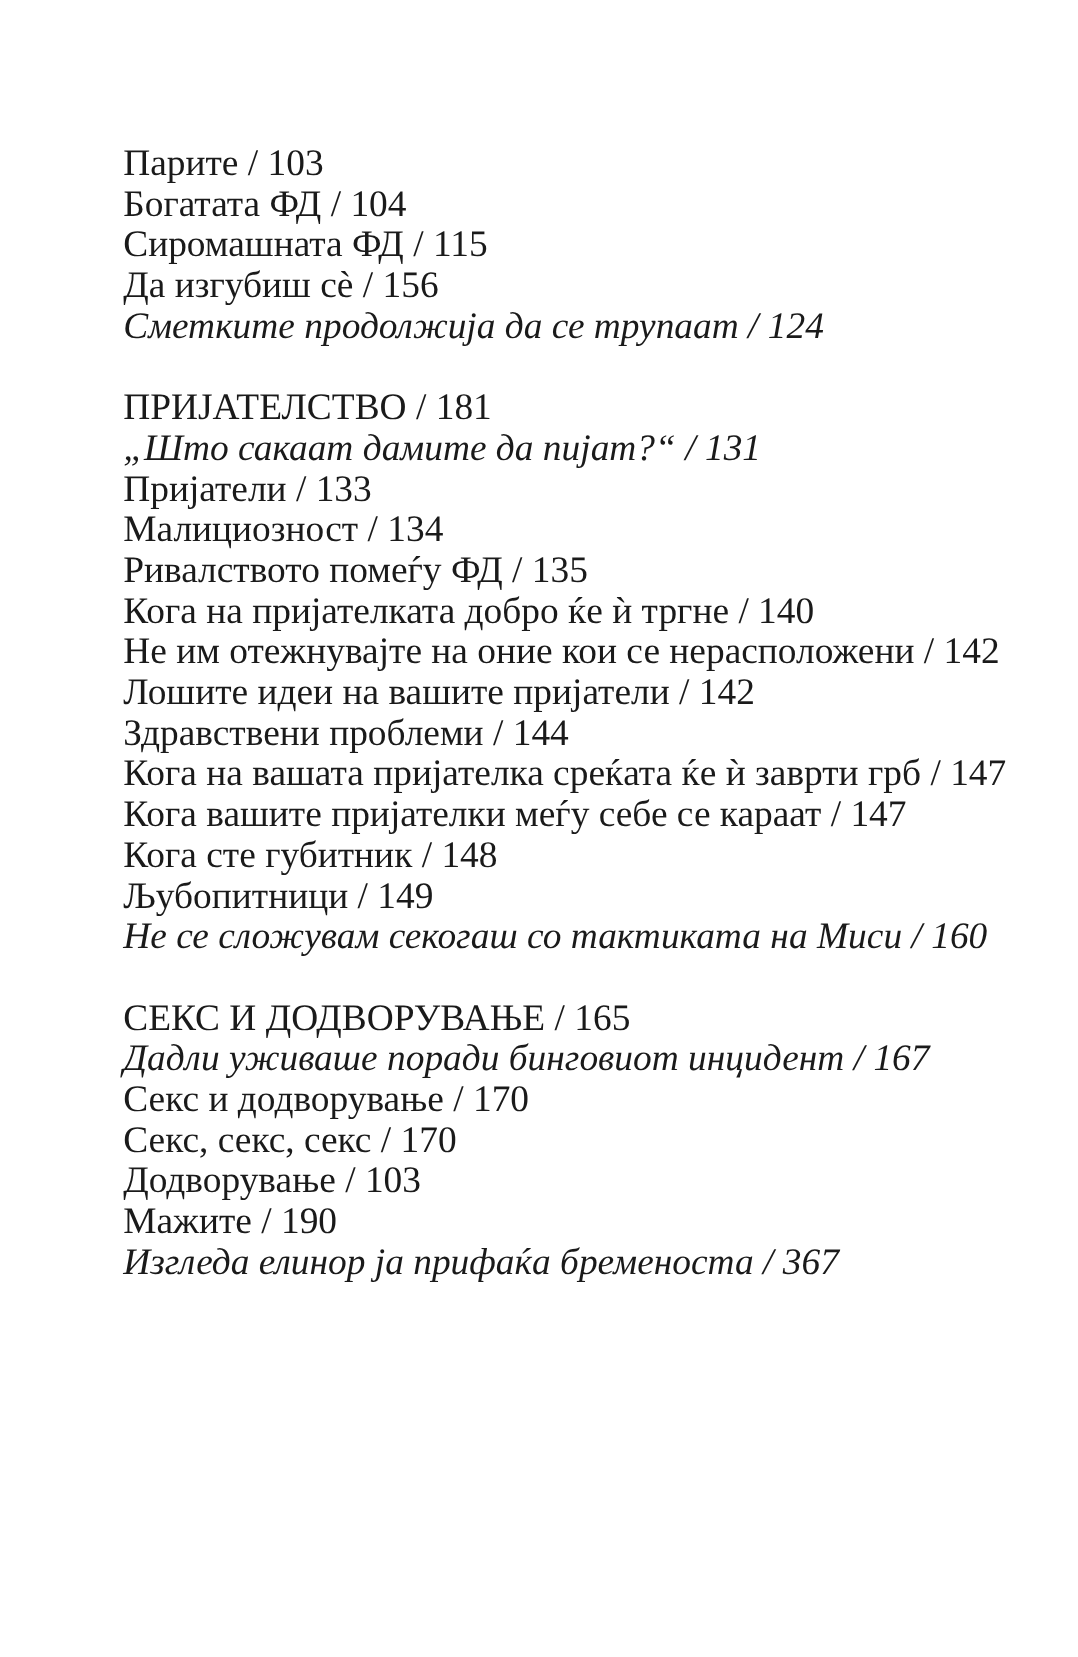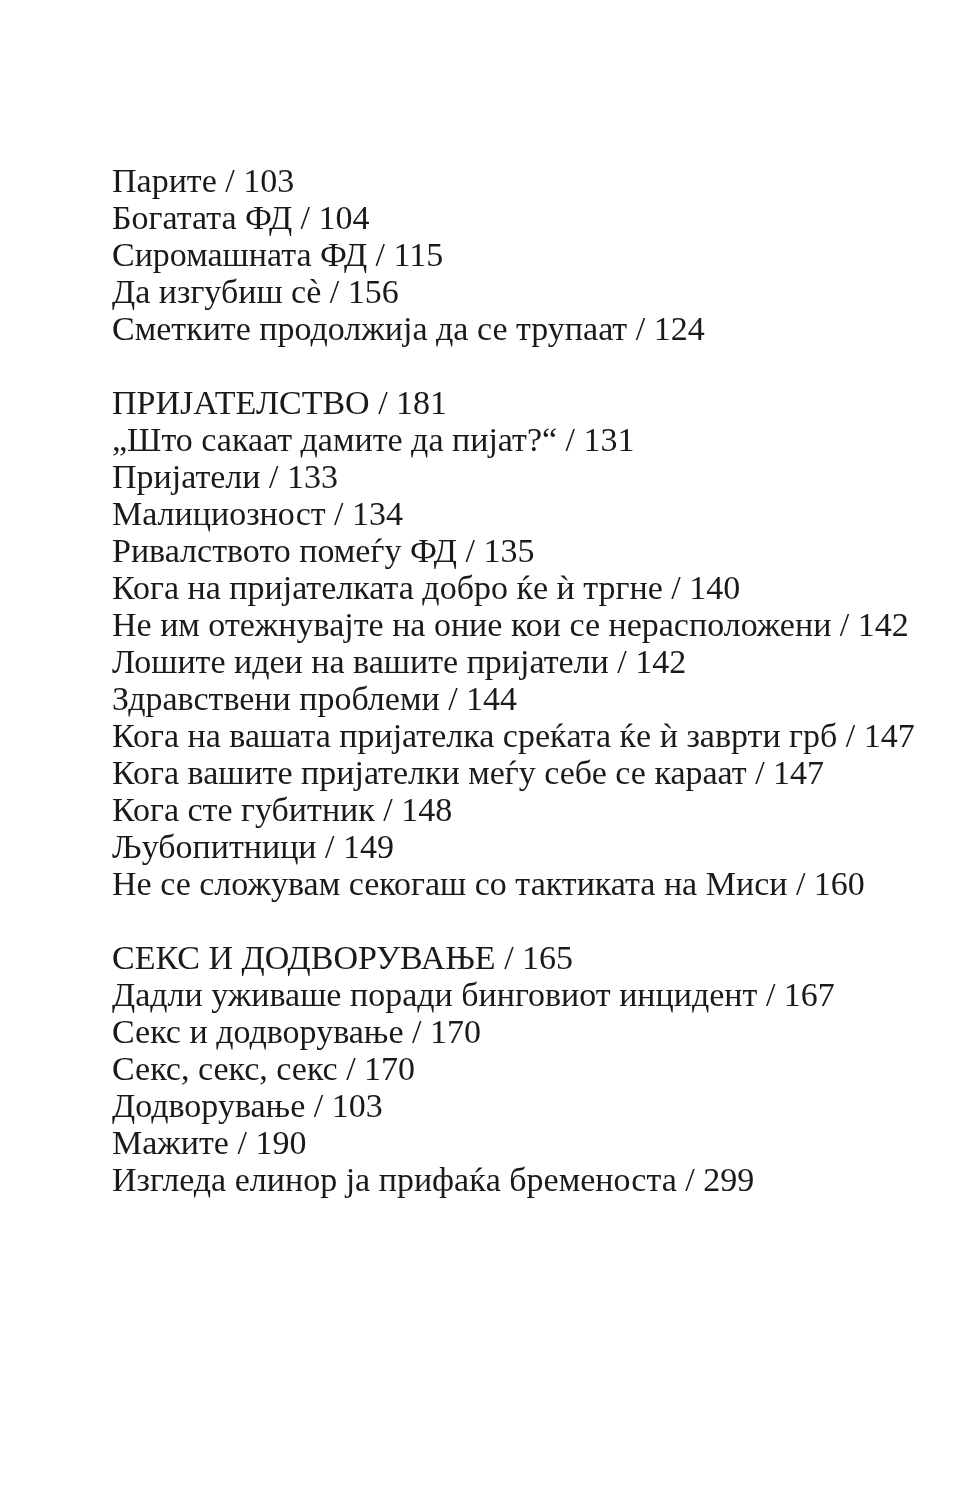--- a/index.html
+++ b/index.html
@@ -11,37 +11,37 @@
     height: 1506px;
     background: #ffffff;
     position: relative;
     overflow: hidden;
     font-family: "Liberation Serif", "DejaVu Serif", serif;
   }
   .page {
     position: absolute;
     inset: 0;
     background: #ffffff;
-    margin-top: 32px;
   }
   .toc {
     position: absolute;
     left: 112px;
     top: 130px;
   }
   .toc-section + .toc-section {
     margin-top: 37px; 
   }
   .line {
     font-size: 34px;
     line-height: 37px;
     white-space: nowrap;
     color: #1a1a1a;
   }
   .line.italic {
+    font-style: italic;
   }
 </style>
 </head>
 <body>
 
 <main class="page">
   <div class="toc" id="toc-root">
       <section class="toc-section">
         <div class="line">Парите / 103</div>
         <div class="line">Богатата ФД / 104</div>
@@ -65,16 +65,16 @@
         <div class="line">Љубопитници / 149</div>
         <div class="line italic">Не се сложувам секогаш со тактиката на Миси / 160</div>
       </section>
       <section class="toc-section">
         <div class="line">СЕКС И ДОДВОРУВАЊЕ / 165</div>
         <div class="line italic">Дадли уживаше поради бинговиот инцидент / 167</div>
         <div class="line">Секс и додворување / 170</div>
         <div class="line">Секс, секс, секс / 170</div>
         <div class="line">Додворување / 103</div>
         <div class="line">Мажите / 190</div>
-        <div class="line italic">Изгледа елинор ја прифаќа бременоста / 299</div>
+        <div class="line italic">Изгледа елинор ја прифаќа бременоста / 367</div>
       </section>
     </div>
 </main>
 
 </body></html>

